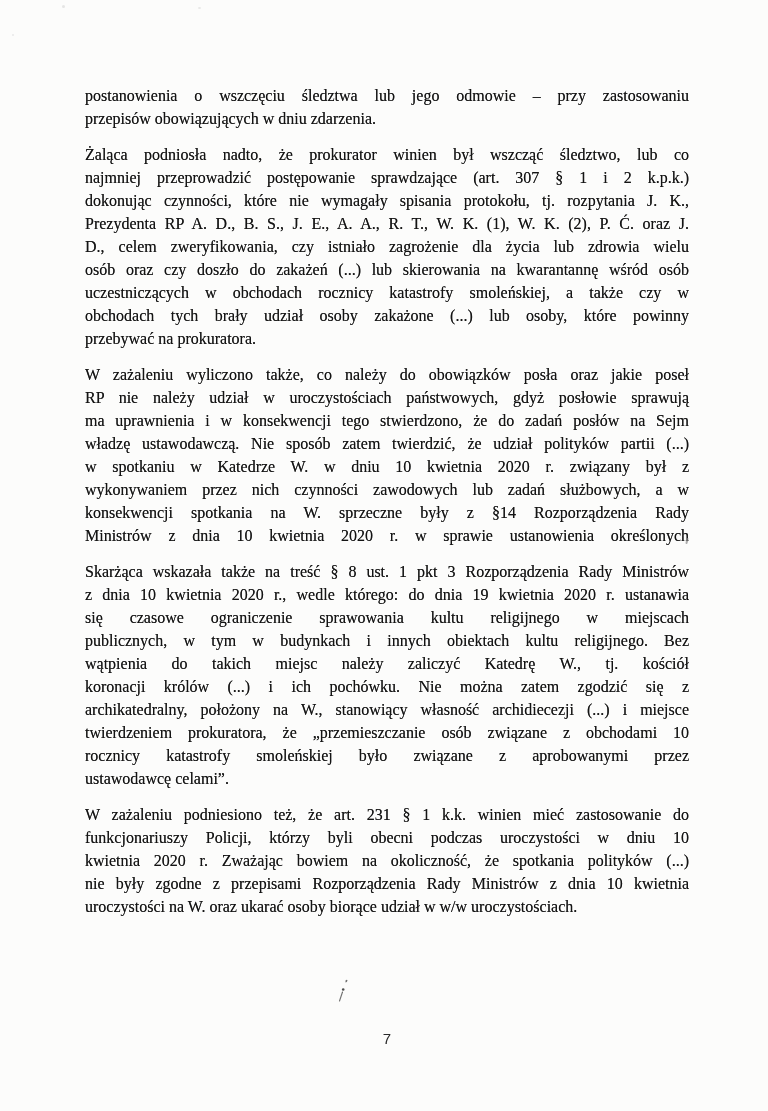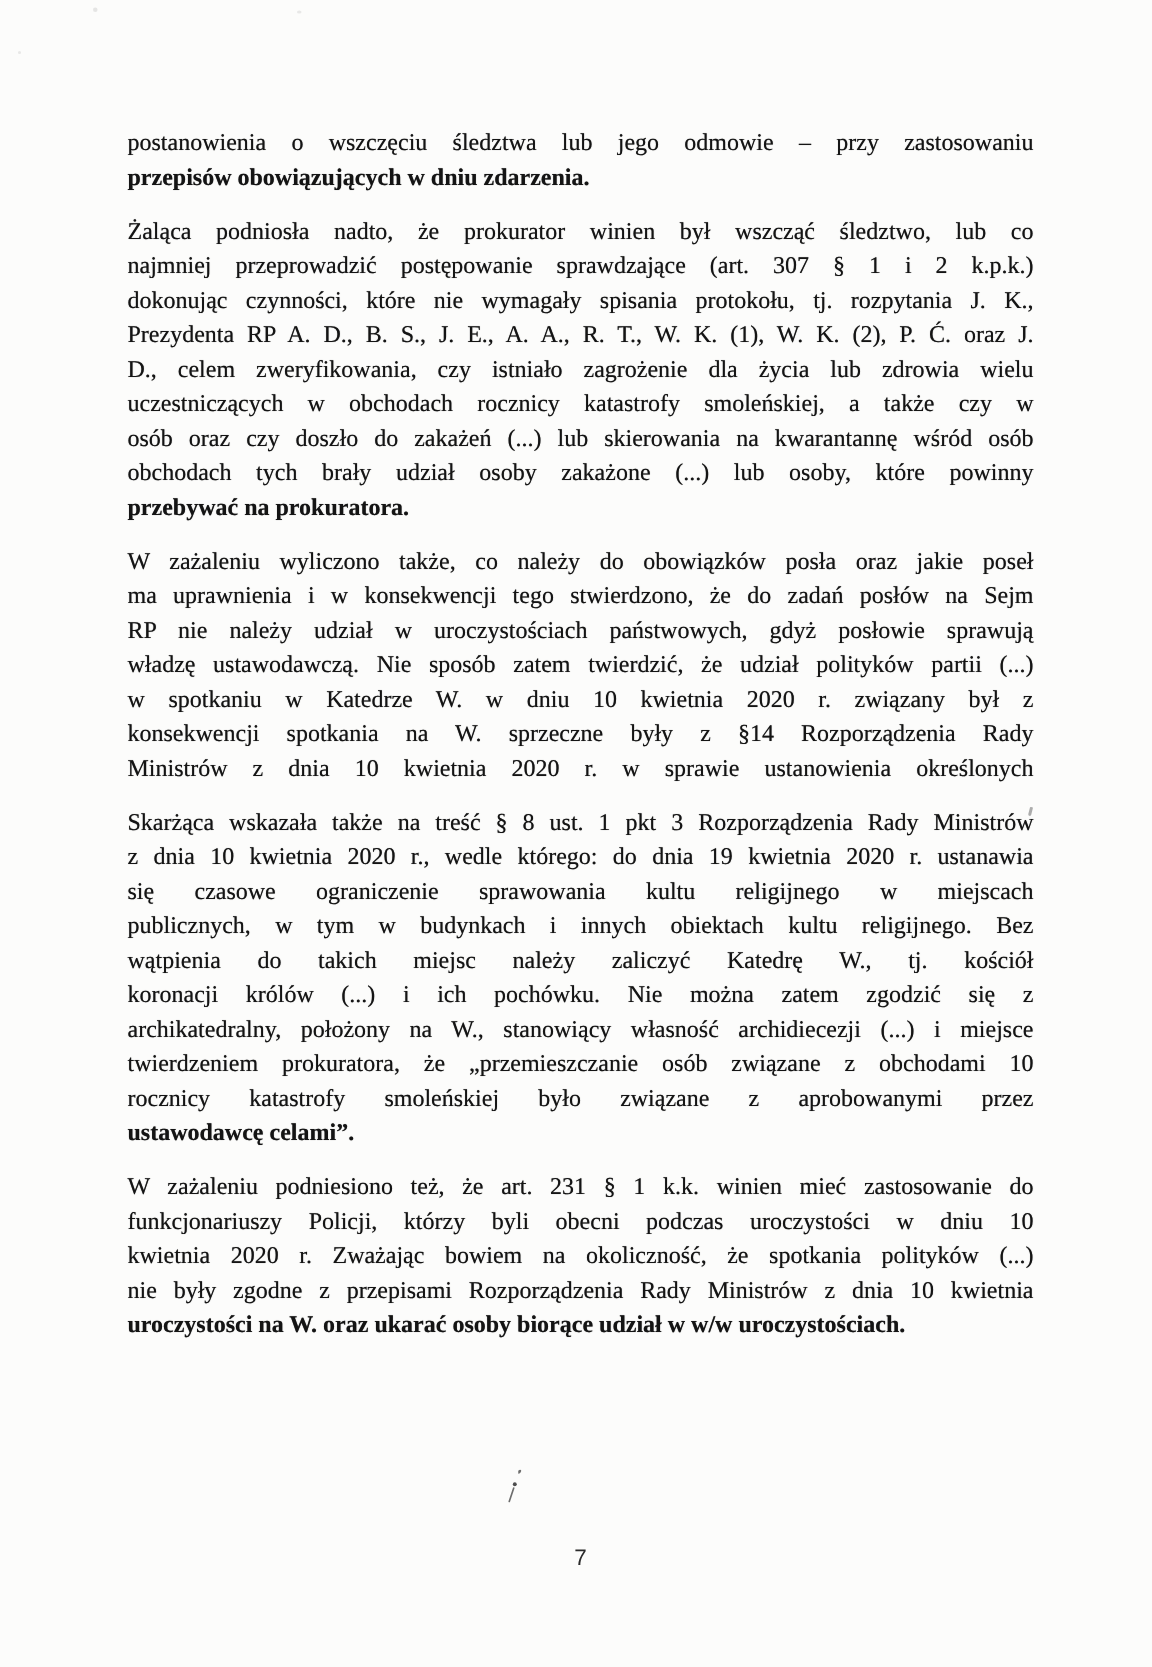--- a/index.html
+++ b/index.html
@@ -26,21 +26,20 @@
   .para { margin: 0 0 13px 0; }
   .ln {
     display: block;
     text-align: justify;
     text-align-last: justify;
     white-space: normal;
   }
   .ln.end {
     text-align: center;
     text-align-last: left;
-    font-weight: bold;
   }
   .page-number {
     position: absolute;
     left: 85px; top: 1030px;
     width: 604px;
     text-align: center;
     font-family: "Liberation Sans", sans-serif;
     font-size: 15px;
     color: #2b2b2b;
   }
@@ -78,32 +77,33 @@
       <span class="ln">postanowienia o wszczęciu śledztwa lub jego odmowie – przy zastosowaniu</span>
       <span class="ln end">przepisów obowiązujących w dniu zdarzenia.</span>
     </p>
 
     <p class="para">
       <span class="ln">Żaląca podniosła nadto, że prokurator winien był wszcząć śledztwo, lub co</span>
       <span class="ln">najmniej przeprowadzić postępowanie sprawdzające (art. 307 § 1 i 2 k.p.k.)</span>
       <span class="ln">dokonując czynności, które nie wymagały spisania protokołu, tj. rozpytania J. K.,</span>
       <span class="ln">Prezydenta RP A. D., B. S., J. E., A. A., R. T., W. K. (1), W. K. (2), P. Ć. oraz J.</span>
       <span class="ln">D., celem zweryfikowania, czy istniało zagrożenie dla życia lub zdrowia wielu</span>
+      <span class="ln">osób oraz czy doszło do zakażeń (...) lub skierowania na kwarantannę wśród osób</span>
       <span class="ln">uczestniczących w obchodach rocznicy katastrofy smoleńskiej, a także czy w</span>
-      <span class="ln">osób oraz czy doszło do zakażeń (...) lub skierowania na kwarantannę wśród osób</span>
       <span class="ln">obchodach tych brały udział osoby zakażone (...) lub osoby, które powinny</span>
       <span class="ln end">przebywać na prokuratora.</span>
     </p>
 
     <p class="para">
       <span class="ln">W zażaleniu wyliczono także, co należy do obowiązków posła oraz jakie poseł</span>
+      <span class="ln">RP nie należy udział w uroczystościach państwowych, gdyż posłowie sprawują</span>
       <span class="ln">ma uprawnienia i w konsekwencji tego stwierdzono, że do zadań posłów na Sejm</span>
-      <span class="ln">RP nie należy udział w uroczystościach państwowych, gdyż posłowie sprawują</span>
       <span class="ln">władzę ustawodawczą. Nie sposób zatem twierdzić, że udział polityków partii (...)</span>
       <span class="ln">w spotkaniu w Katedrze W. w dniu 10 kwietnia 2020 r. związany był z</span>
+      <span class="ln">wykonywaniem przez nich czynności zawodowych lub zadań służbowych, a w</span>
       <span class="ln">konsekwencji spotkania na W. sprzeczne były z §14 Rozporządzenia Rady</span>
       <span class="ln">Ministrów z dnia 10 kwietnia 2020 r. w sprawie ustanowienia określonych</span>
     </p>
 
     <p class="para">
       <span class="ln">Skarżąca wskazała także na treść § 8 ust. 1 pkt 3 Rozporządzenia Rady Ministrów</span>
       <span class="ln">z dnia 10 kwietnia 2020 r., wedle którego: do dnia 19 kwietnia 2020 r. ustanawia</span>
       <span class="ln">się czasowe ograniczenie sprawowania kultu religijnego w miejscach</span>
       <span class="ln">publicznych, w tym w budynkach i innych obiektach kultu religijnego. Bez</span>
       <span class="ln">wątpienia do takich miejsc należy zaliczyć Katedrę W., tj. kościół</span>

